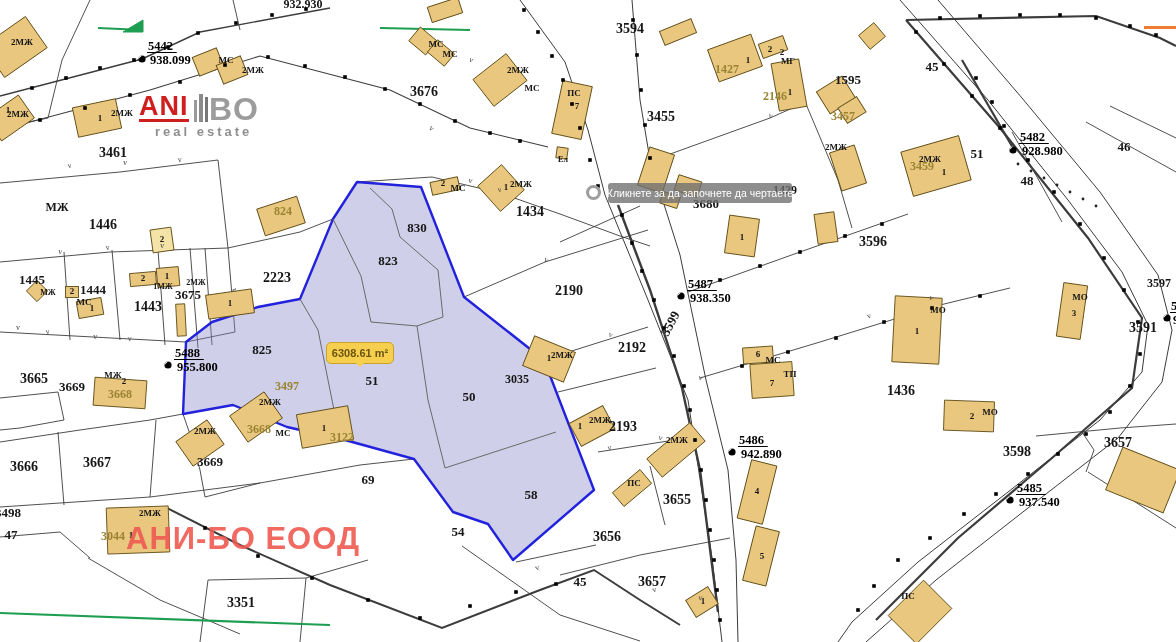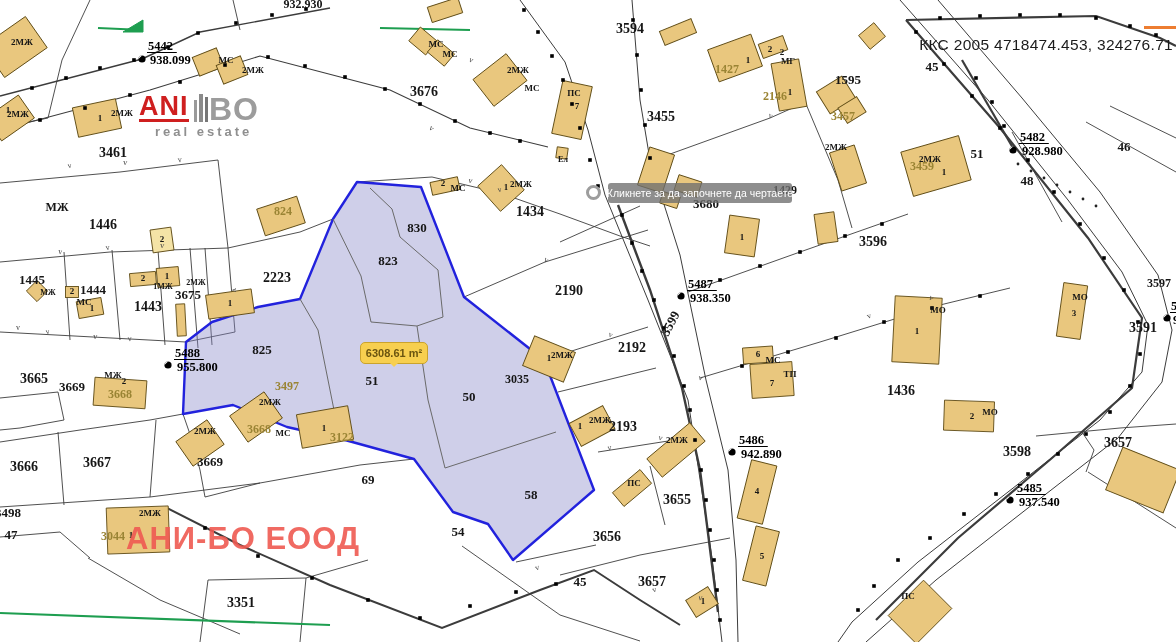--- a/index.html
+++ b/index.html
@@ -27,21 +27,21 @@
              letter-spacing:1px;opacity:.9;}
   
   #tooltip{left:608px;top:183px;width:184px;height:20px;background:rgba(110,110,110,.78);
            border-radius:3px;color:#fff;font-size:10.5px;display:flex;align-items:center;
            justify-content:center;white-space:nowrap;}
   #cursor{left:586px;top:185px;width:15px;height:15px;border:3px solid #9d9d9d;border-radius:50%;
           background:#fff;box-sizing:border-box;}
   
   #badge{left:326px;top:342px;width:66px;height:20px;background:#f7cf4f;border:1px solid #caa32d;
          border-radius:5px;color:#6b5510;font-weight:bold;font-size:11px;display:flex;
-         align-items:center;justify-content:center;margin-left:34px;}
+         align-items:center;justify-content:center;}
   #badge:after{content:"";position:absolute;left:28px;top:19px;border:5px solid transparent;
          border-top-color:#f7cf4f;}
 </style>
 </head>
 <body>
 
 <div id="stage">
 
   <svg id="map" width="1176" height="642" viewBox="0 0 1176 642">
     <g id="g-lines">
@@ -485,21 +485,20 @@
           <circle cx="1167" cy="318" r="3.6" fill="#000"></circle>
           <path d="M 1167 318 m -3.6 0 a 3.6 3.6 0 0 1 3.6 -3.6 z" fill="#fff"></path>
           <text x="1171" y="310" font-size="12.5" font-weight="bold" font-family="&quot;Liberation Serif&quot;,serif" fill="#000">5</text>
           <line x1="1170" y1="312.5" x2="1178.2" y2="312.5" stroke="#000" stroke-width="1"></line>
           <text x="1173" y="324" font-size="12.5" font-weight="bold" font-family="&quot;Liberation Serif&quot;,serif" fill="#000">9</text>
         </g>
       </g>
   </svg>
 
   <div id="orangebar" class="overlay"></div>
-  <div id="coords" class="overlay">ККС 2005 4718474.453, 324276.71</div>
 
   <div id="logo" class="overlay">
     <div class="row1">
       <span class="ani">ANI</span>
       <span class="bars"></span>
       <span class="bo">BO</span>
     </div>
     <div class="row2">real estate</div>
   </div>
 

